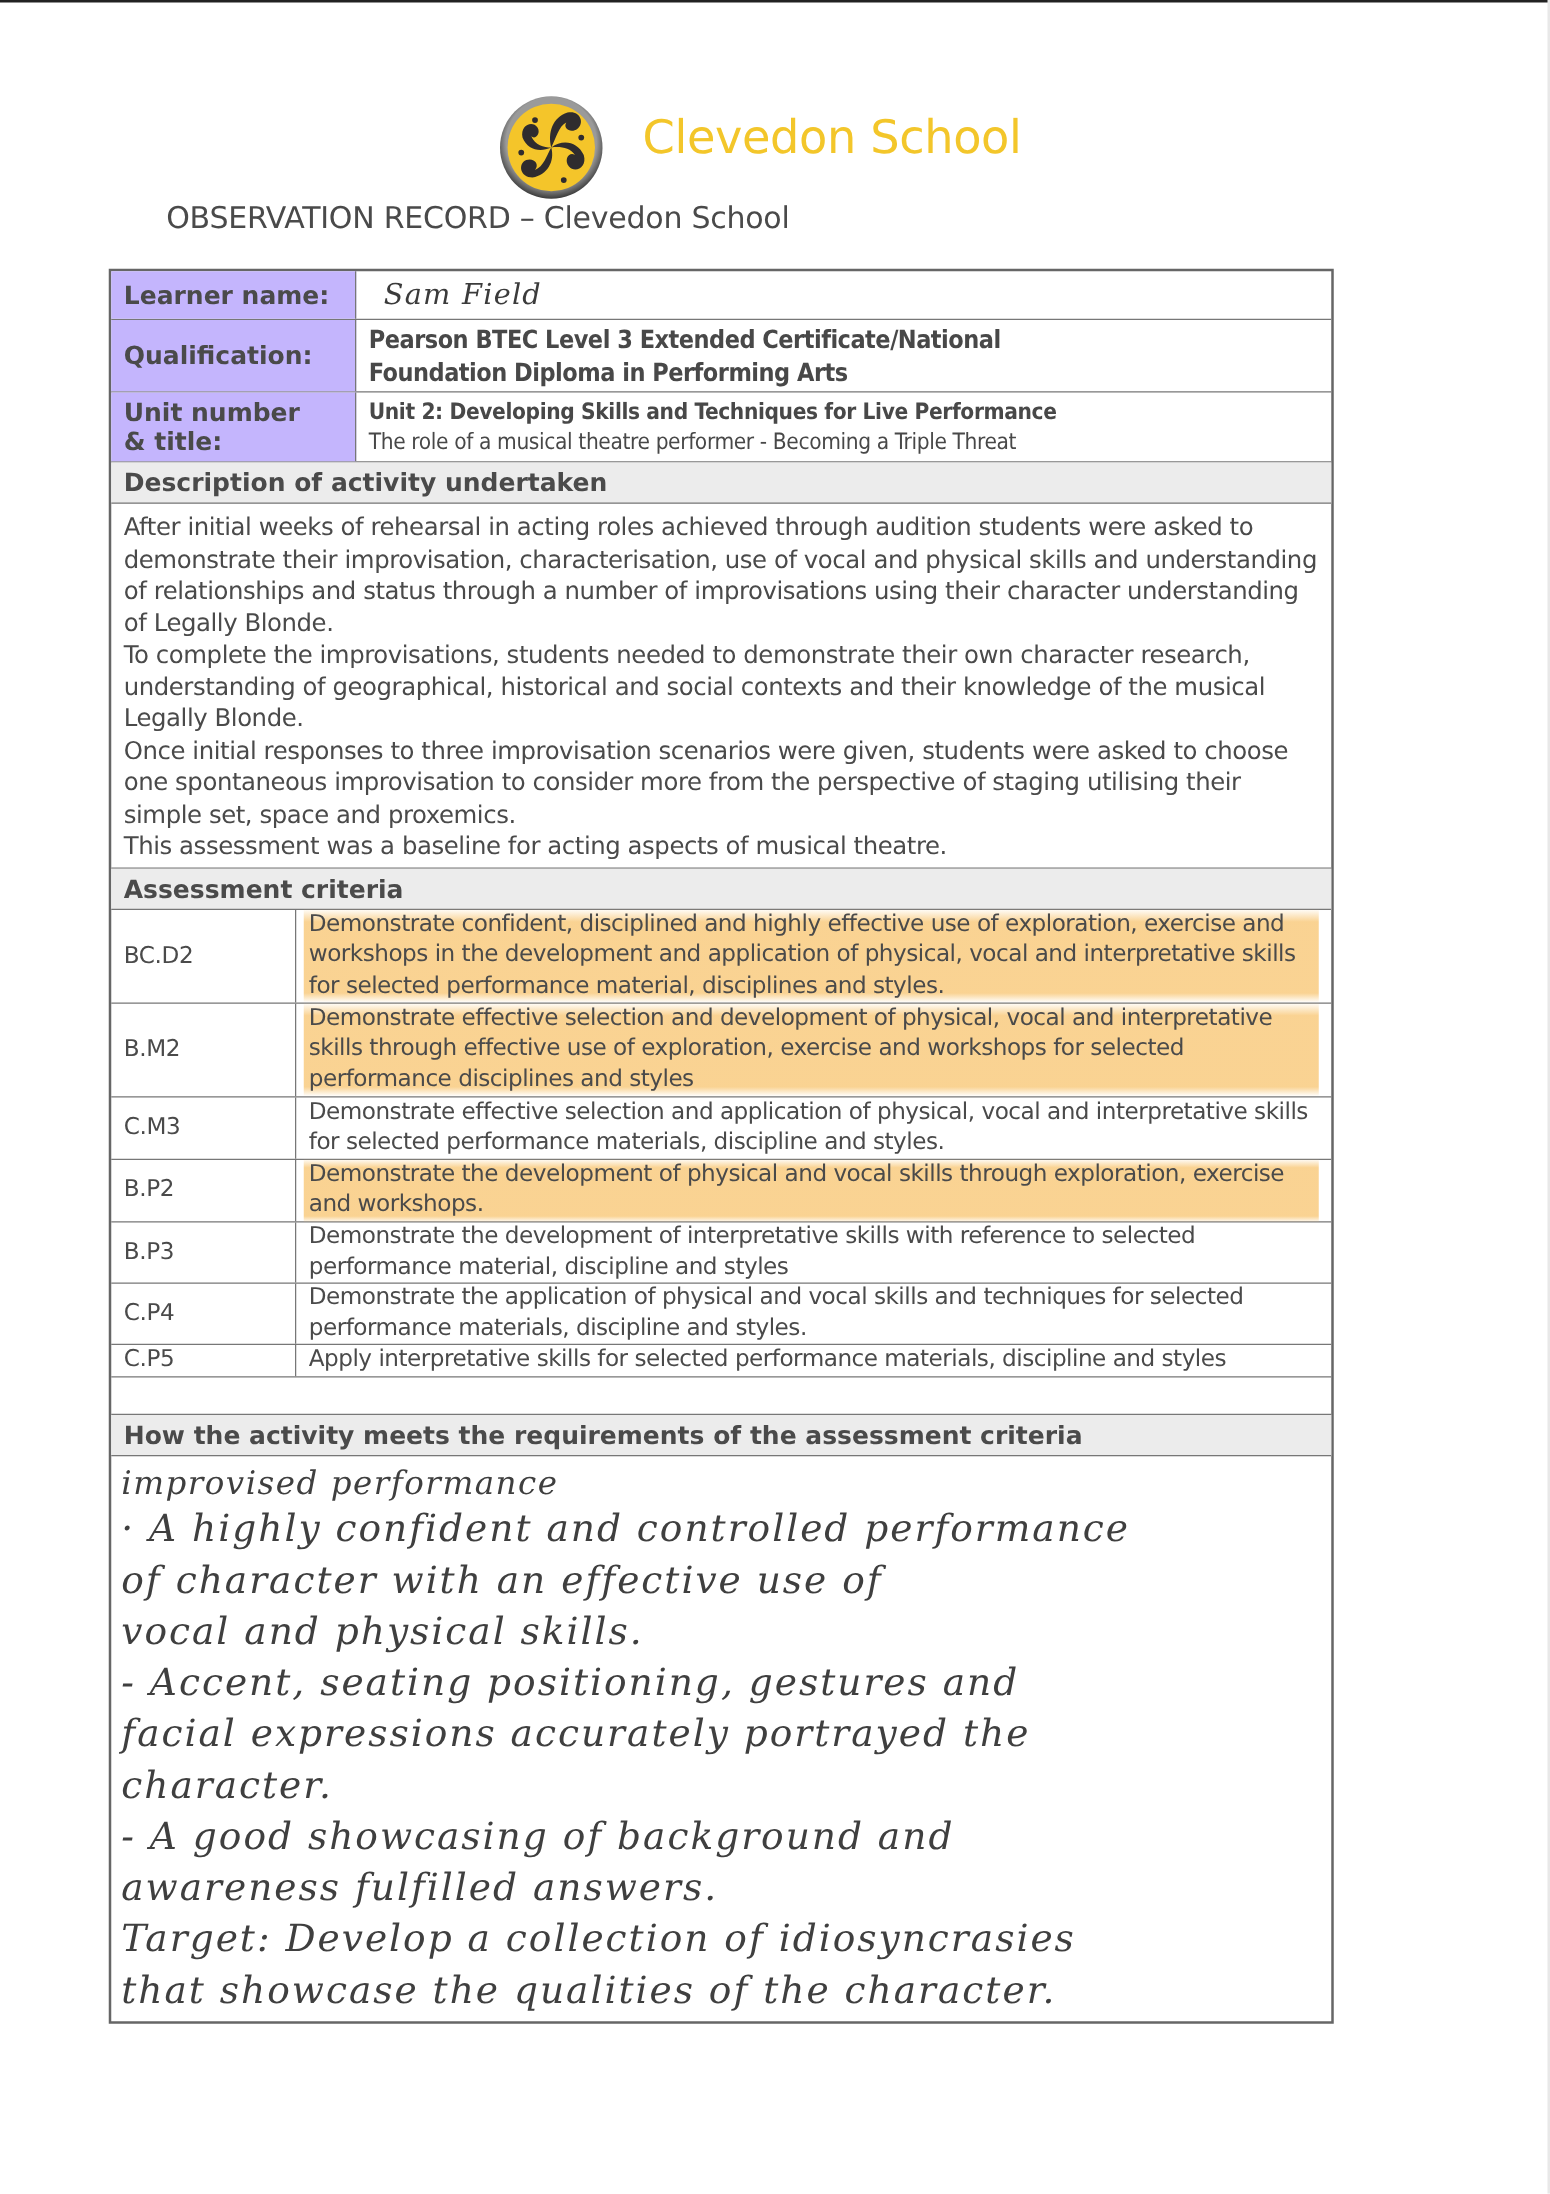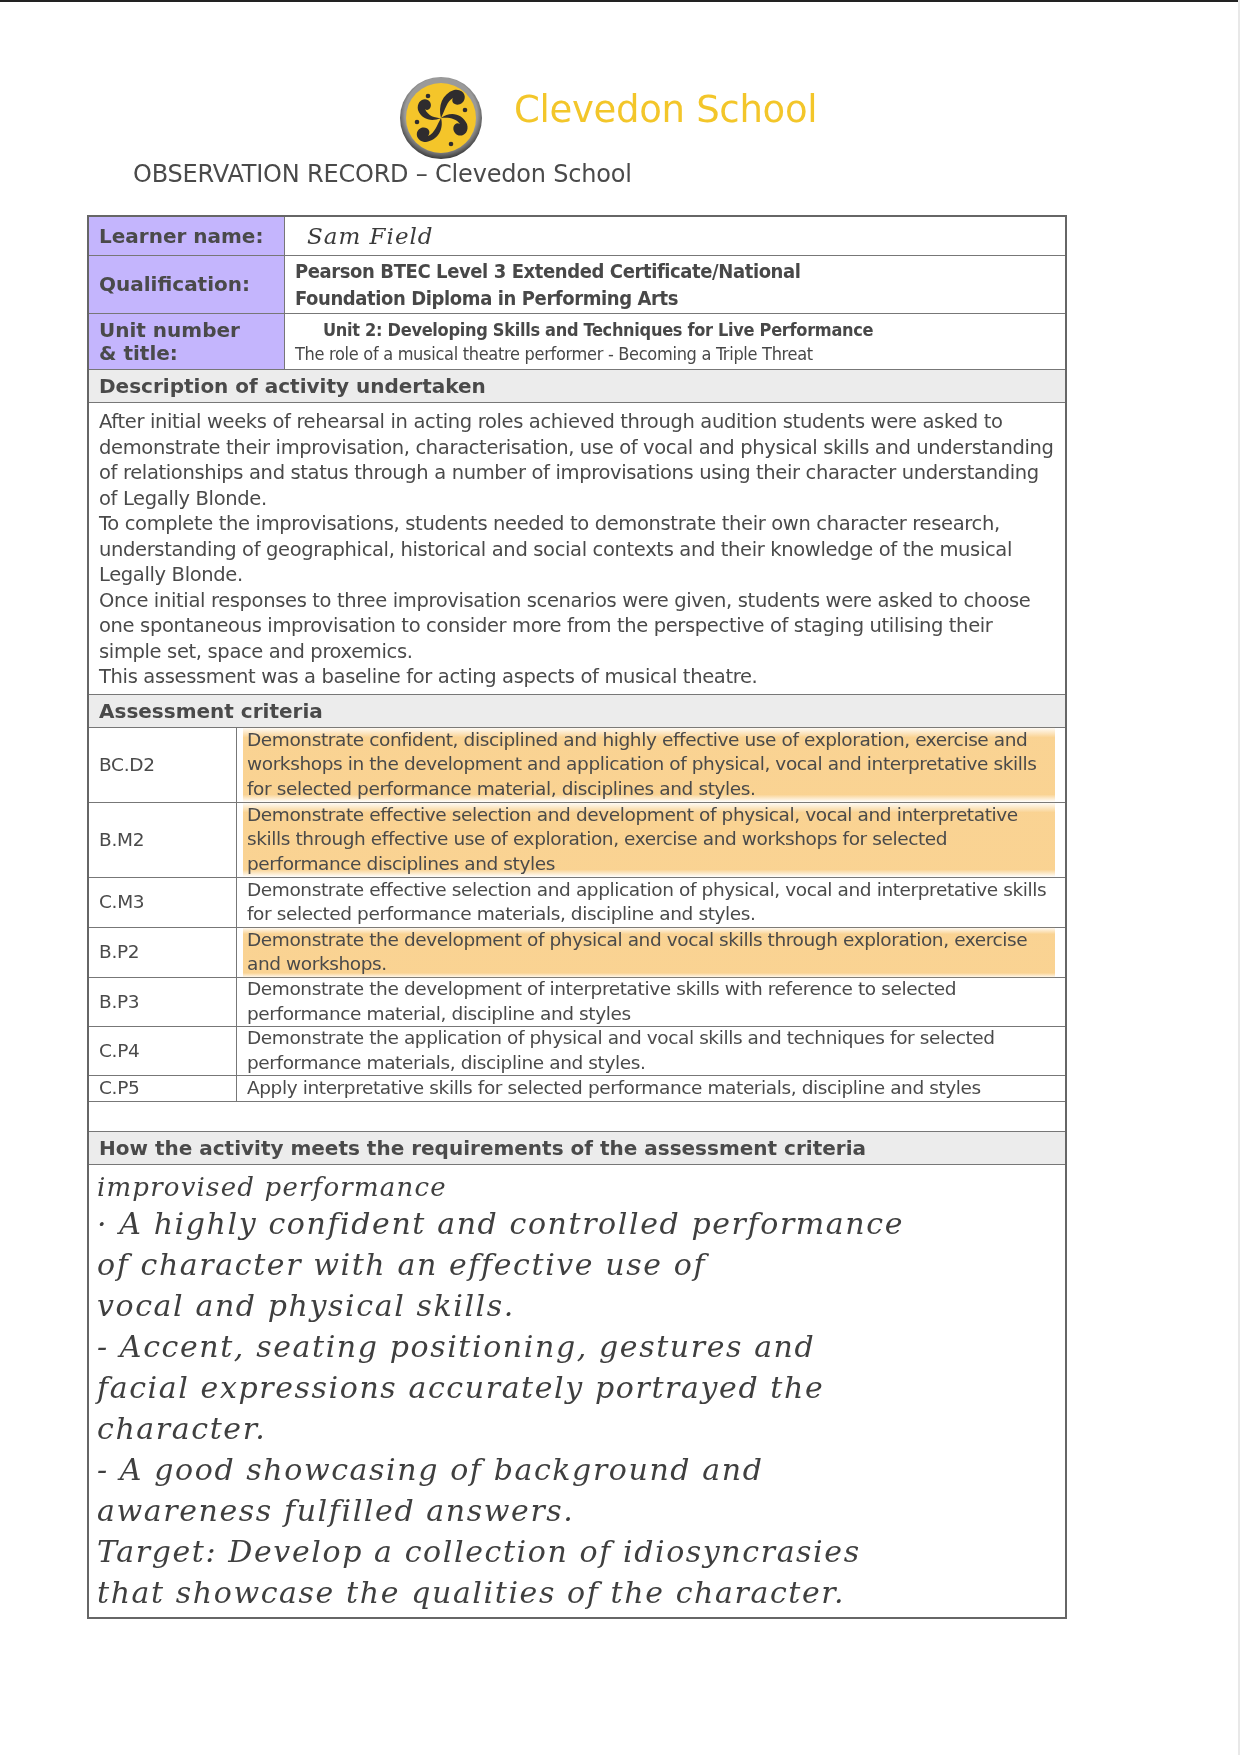--- a/index.html
+++ b/index.html
@@ -37,21 +37,21 @@
   .val {
     flex: 1; padding: 3px 10px; display: flex; flex-direction: column; justify-content: center;
     font-family: "Liberation Sans Narrow", "DejaVu Sans Condensed", "DejaVu Sans", sans-serif;
   }
   .handwrite {
     font-family: "DejaVu Serif", serif; font-style: italic; font-weight: normal;
     color: #3b3b3b; letter-spacing: 1px;
   }
   .learner-val { font-size: 23px; padding-left: 12px; height: 32px; line-height: 32px; }
   .qual-val { font-weight: bold; font-size: 20px; line-height: 27px; color: #484848; letter-spacing: -0.4px; }
-  .unit-val-1 { font-weight: bold; font-size: 18px; line-height: 24px; color: #484848; letter-spacing: -0.3px; margin-left: 28px; }
+  .unit-val-1 { font-weight: bold; font-size: 18px; line-height: 24px; color: #484848; letter-spacing: -0.3px; }
   .unit-val-2 { font-size: 18px; line-height: 23px; color: #484848; letter-spacing: -0.3px; }
 
   .section-head {
     background: #ececec; font-weight: bold; font-size: 20px; color: #4a4a4a;
     padding: 4px 10px; height: 33px; line-height: 25px; border-bottom: 1px solid #777;
   }
   .desc-body {
     padding: 6px 10px 4px 10px; font-size: 19.5px; line-height: 25.5px; color: #4a4a4a;
     letter-spacing: -0.35px; border-bottom: 1px solid #777;
   }

